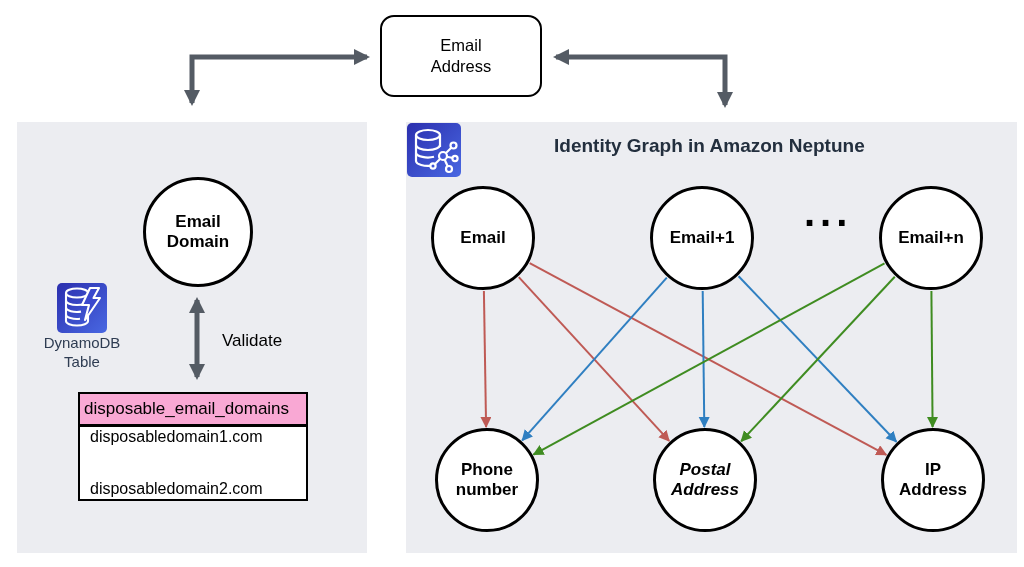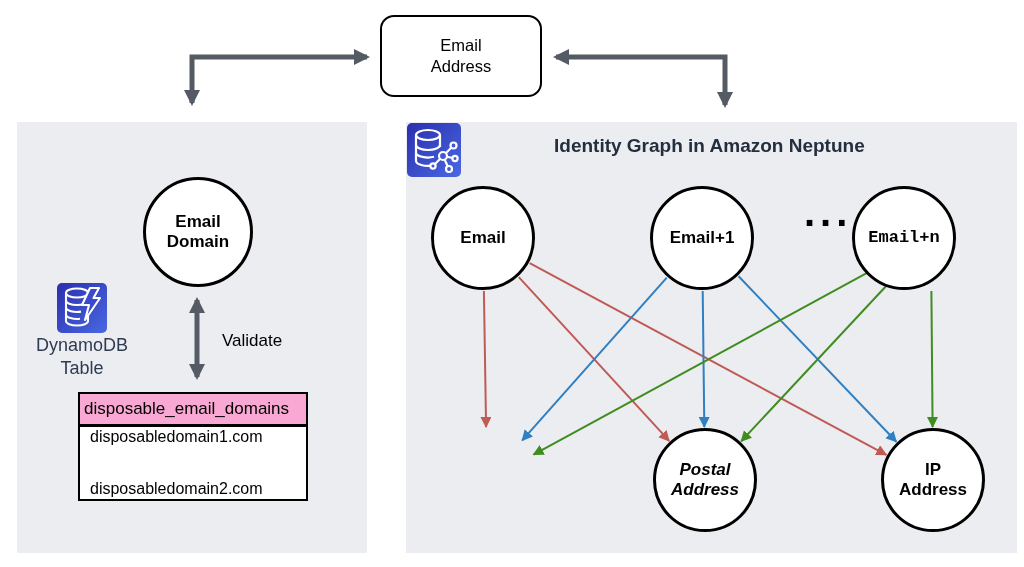--- a/index.html
+++ b/index.html
@@ -31,21 +31,21 @@
     position:absolute; border-radius:5px; z-index:2;
     background:linear-gradient(135deg,var(--icon-b1,#2b2fae),var(--icon-b2,#4968e2));
     display:flex; align-items:center; justify-content:center;
   }
   .aws-icon svg { display:block; }
 
   .np-title { position:absolute; left:148px; top:13px; font-size:19px; font-weight:bold;
               color:var(--title-text,#232f3e); z-index:2; white-space:nowrap; }
 
   .dyn-label { position:absolute; left:5px; top:212px; width:120px; text-align:center;
-               font-size:18px; line-height:1.26; color:var(--icon-label-text,#2e3c52);
+               font-size:15px; line-height:1.26; color:var(--icon-label-text,#2e3c52);
                white-space:pre-line; z-index:2; }
 
   .validate-label { position:absolute; left:205px; top:209px; font-size:17px; z-index:2; }
 
   .tbl-header { position:absolute; left:61px; top:270px; width:230px; height:34px; box-sizing:border-box;
                 border:2px solid #000; background:#f9a8d4; display:flex; align-items:center;
                 padding-left:4px; font-size:17px; z-index:2; white-space:nowrap; }
   .tbl-body   { position:absolute; left:61px; top:303px; width:230px; height:76px; box-sizing:border-box;
                 border:2px solid #000; background:#fff; z-index:2;
                 display:flex; flex-direction:column; justify-content:space-around; padding-left:10px;gap:32px; }
@@ -141,23 +141,25 @@
           <circle cx="48" cy="35.5" r="2.6" fill="#4157d6"></circle>
           <circle cx="42" cy="46" r="3" fill="#4157d6"></circle>
           <circle cx="26" cy="43" r="2.6" fill="#4157d6"></circle>
         </g>
       </svg>
     </div>
     <div class="np-title">Identity Graph in Amazon Neptune</div>
 
     <div class="node" style="left:25px;  top:64px;">Email</div>
     <div class="node" style="left:244px; top:64px;">Email+1</div>
-    <div class="node" style="left:446px; top:64px;font-family:Liberation Mono, monospace;">Email+n</div>
+    <div class="node" style="left:473px; top:64px;">Email+n</div>
 
     <div class="ellipsis">...</div>
 
+    <div class="node" style="left:29px;  top:306px;">Phone
+number</div>
     <div class="node" style="left:247px; top:306px;font-style:italic;">Postal
 Address</div>
     <div class="node" style="left:475px; top:306px;">IP
 Address</div>
   </div>
 
 </div>
 
 </body></html>

